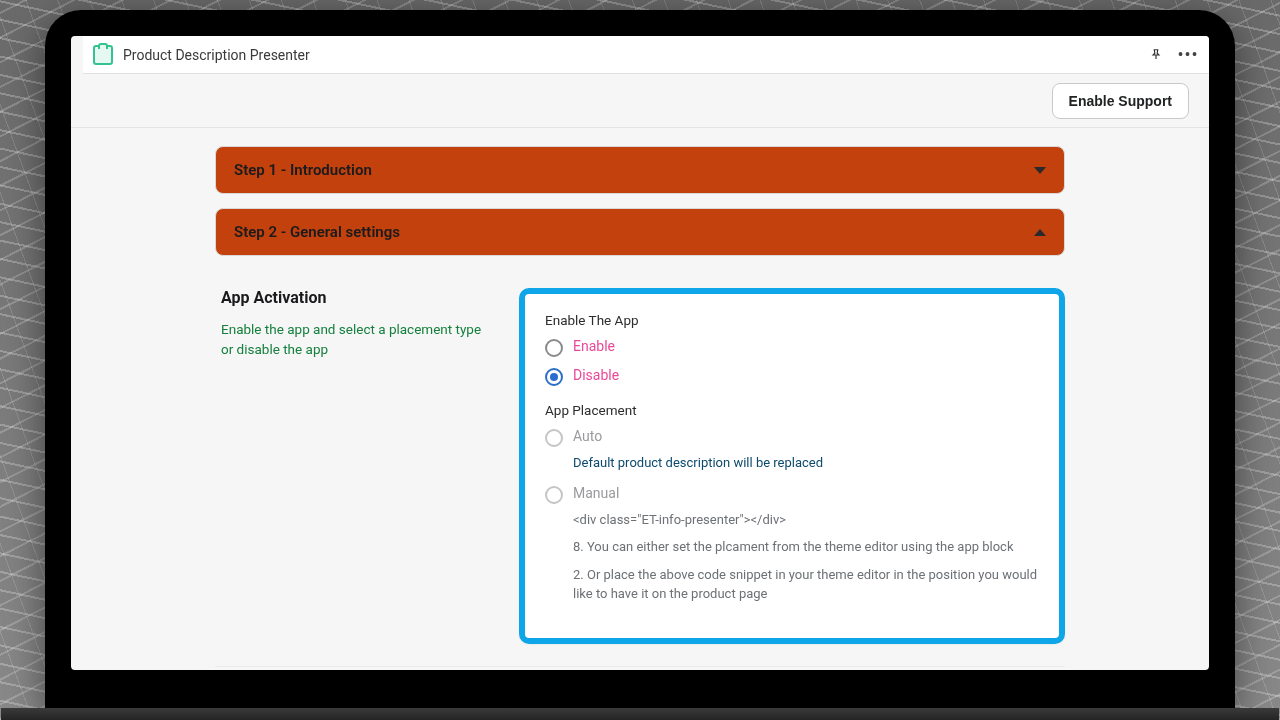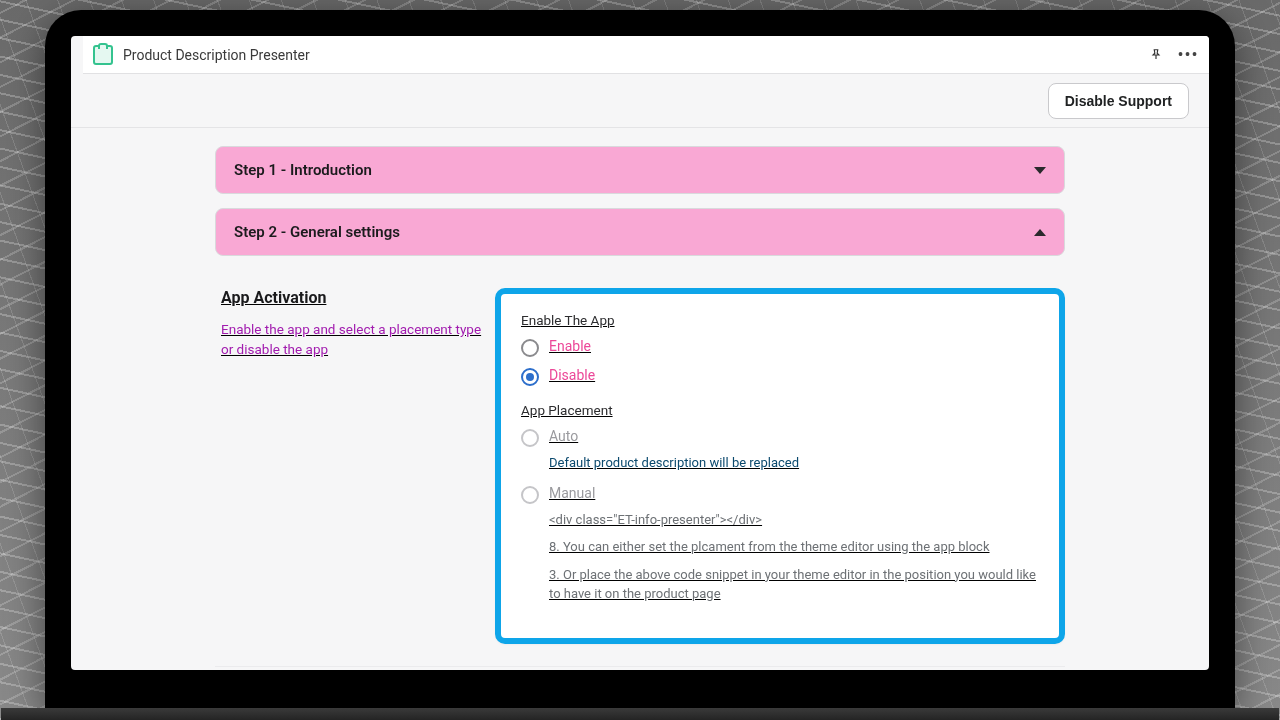--- a/index.html
+++ b/index.html
@@ -82,35 +82,35 @@
   }
   .btn {
     background:#fff; border:1px solid #c9c9cc; border-radius:8px;
     padding: 9px 16px; font-size:14px; font-weight:600; color:#202223;
     cursor:pointer;
   }
   
   .main { padding: 18px 0 40px; }
   .col { width: 850px; margin: 0 auto; }
   .accordion {
-    background:#f9a8d4; border:1px solid #d9d9dc; border-radius:8px;
+    background:#c2410c; border:1px solid #d9d9dc; border-radius:8px;
     padding: 14px 18px;
     display:flex; align-items:center; justify-content:space-between;
     font-size:15px; font-weight:600; color:#1b1b1d;
     cursor:pointer; margin-bottom: 14px;
   }
   .caret { width:0; height:0; border-left:6px solid transparent; border-right:6px solid transparent; }
   .caret.down { border-top:7px solid #2a2a2c; }
   .caret.up { border-bottom:7px solid #2a2a2c; }
   .panel { margin-top: 4px; }
-  .section { display:flex; padding: 18px 0 22px; border-bottom:1px solid #ebebed;text-decoration:underline; }
+  .section { display:flex; gap: 24px; padding: 18px 0 22px; border-bottom:1px solid #ebebed; }
   .section:last-child { border-bottom:none; }
   .section-left { width: 280px; padding-left: 6px; }
   .section-title { font-size:16px; font-weight:700; color:#1a1a1c; margin-bottom:12px; }
-  .section-desc { font-size:13.5px; color:#a21caf; line-height:1.5; }
+  .section-desc { font-size:13.5px; color:#15803d; line-height:1.5; }
   .card {
     flex:1; background:#fff; border:6px solid #0ea5e9; border-radius:10px;
     padding: 18px 20px 22px;
     box-shadow: 0 1px 2px rgba(0,0,0,0.04);
   }
   .field-label { font-size:13.5px; color:#2d2d2f; margin-bottom:10px; }
   .radio-row { display:flex; align-items:flex-start; gap:10px; margin-bottom:10px; font-size:14px; color:#ec4899; }
   .radio { width:18px; height:18px; border:2px solid #8a8a8d; border-radius:50%; flex-shrink:0; margin-top:1px; position:relative; }
   .radio.selected { border-color:#2c6ecb; }
   .radio.selected::after { content:""; position:absolute; inset:3px; background:#2c6ecb; border-radius:50%; }
@@ -135,21 +135,21 @@
       <div class="pin-icon">
         <svg viewBox="0 0 24 24" fill="none" stroke="#333" stroke-width="2">
             <path d="M12 2l3 5 5 1-4 4 1 5-5-3-5 3 1-5-4-4 5-1z" opacity="0"></path>
             <path d="M9 3h6l-1 6 3 3H7l3-3-1-6zM12 12v7"></path>
           </svg>
       </div>
       <div class="more-icon">•••</div>
     </div>
 
     <div class="actionbar">
-      <button class="btn">Disable Support</button>
+      <button class="btn">Enable Support</button>
     </div>
 
     <div class="main">
       <div class="col">
 
         <div class="accordion">
           <span>Step 1 - Introduction</span>
           <span class="caret down"></span>
         </div>
 
@@ -184,21 +184,21 @@
                 <span>Auto</span>
               </div>
               <div class="radio-sub">Default product description will be replaced</div>
 
               <div class="radio-row dim">
                 <span class="radio dim"></span>
                 <span>Manual</span>
               </div>
               <div class="radio-sub dark">&lt;div class="ET-info-presenter"&gt;&lt;/div&gt;</div>
               <div class="radio-sub dark">8. You can either set the plcament from the theme editor using the app block</div>
-              <div class="radio-sub dark">3. Or place the above code snippet in your theme editor in the position you would like to have it on the product page</div>
+              <div class="radio-sub dark">2. Or place the above code snippet in your theme editor in the position you would like to have it on the product page</div>
             </div>
           </div>
 
           <div class="section">
             
             
           </div>
 
         </div>
       </div>

